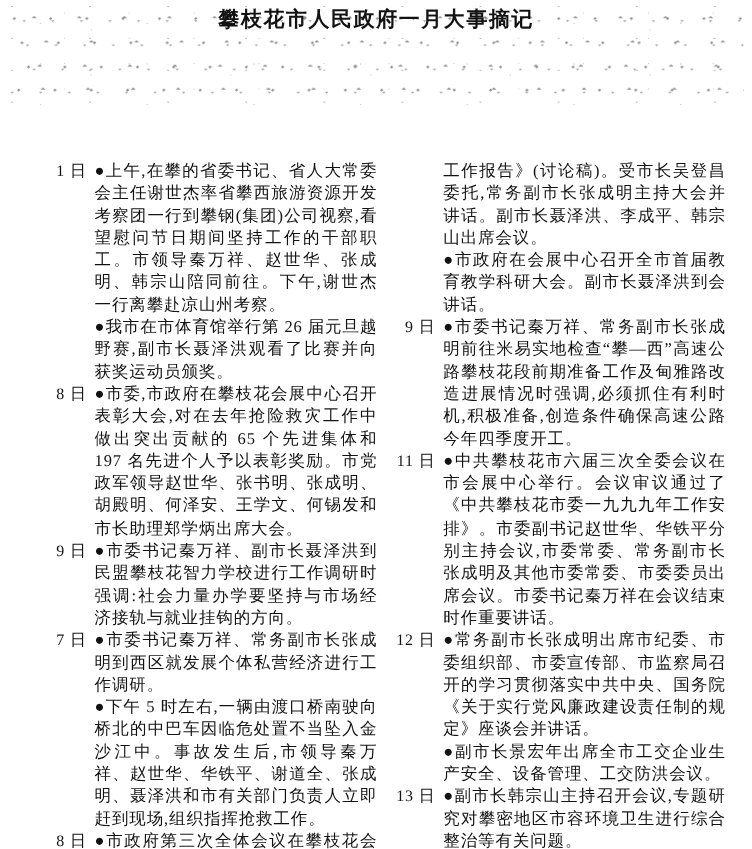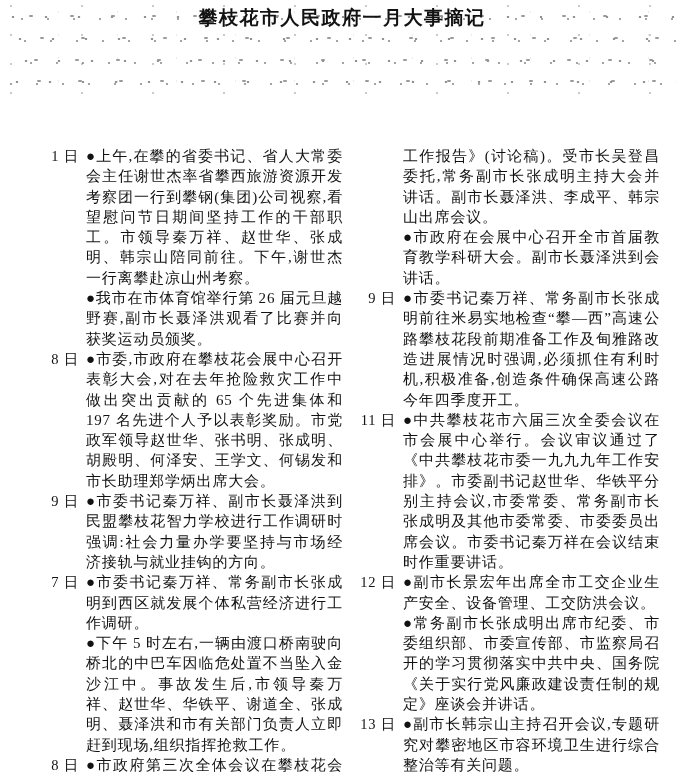--- a/index.html
+++ b/index.html
@@ -133,22 +133,22 @@
   <div class="entry">
     <div class="date">11 日</div>
     <div class="text">
             <p class="para">●中共攀枝花市六届三次全委会议在市会展中心举行。会议审议通过了《中共攀枝花市委一九九九年工作安排》。市委副书记赵世华、华铁平分别主持会议,市委常委、常务副市长张成明及其他市委常委、市委委员出席会议。市委书记秦万祥在会议结束时作重要讲话。</p>
           </div>
   </div>
 
   <div class="entry">
     <div class="date">12 日</div>
     <div class="text">
+            <p class="para">●常务副市长张成明出席市纪委、市委组织部、市委宣传部、市监察局召开的学习贯彻落实中共中央、国务院《关于实行党风廉政建设责任制的规定》座谈会并讲话。</p>
             <p class="para">●副市长景宏年出席全市工交企业生产安全、设备管理、工交防洪会议。</p>
-            <p class="para">●常务副市长张成明出席市纪委、市委组织部、市委宣传部、市监察局召开的学习贯彻落实中共中央、国务院《关于实行党风廉政建设责任制的规定》座谈会并讲话。</p>
           </div>
   </div>
 
   <div class="entry">
     <div class="date">13 日</div>
     <div class="text">
             <p class="para">●副市长韩宗山主持召开会议,专题研究对攀密地区市容环境卫生进行综合整治等有关问题。</p>
           </div>
   </div>
 

